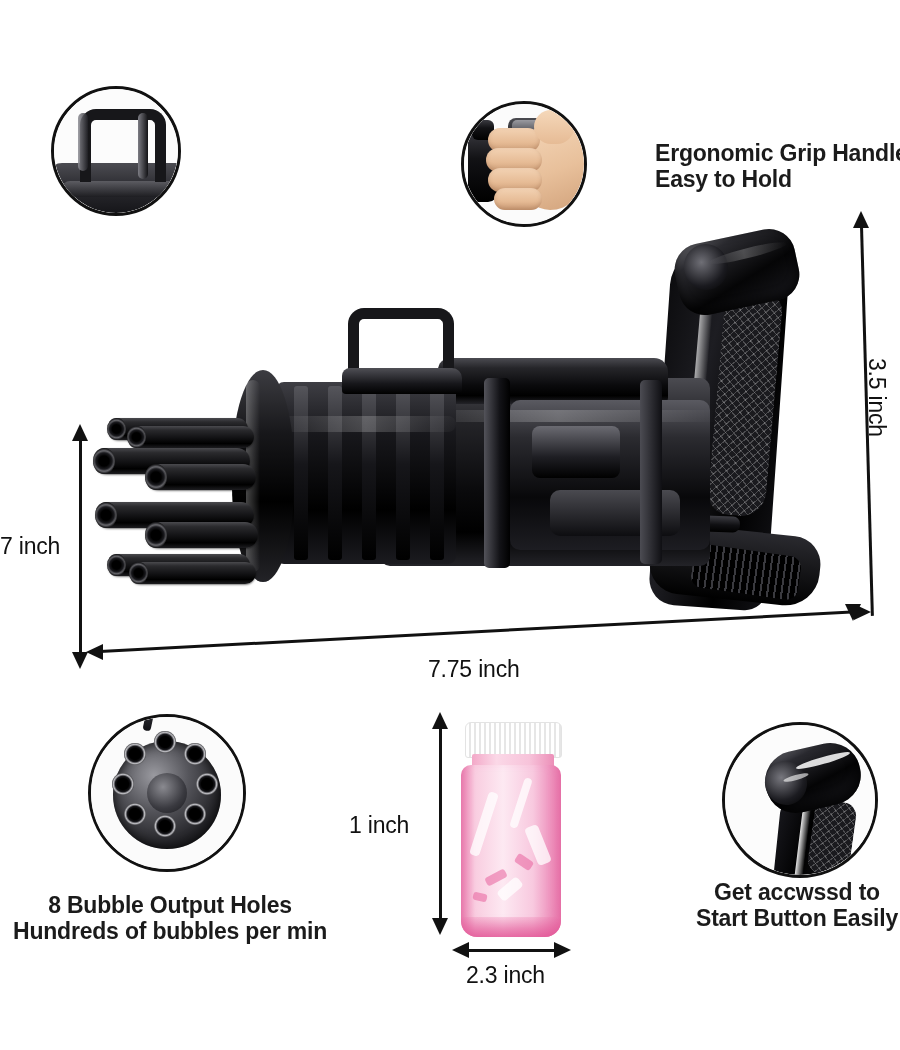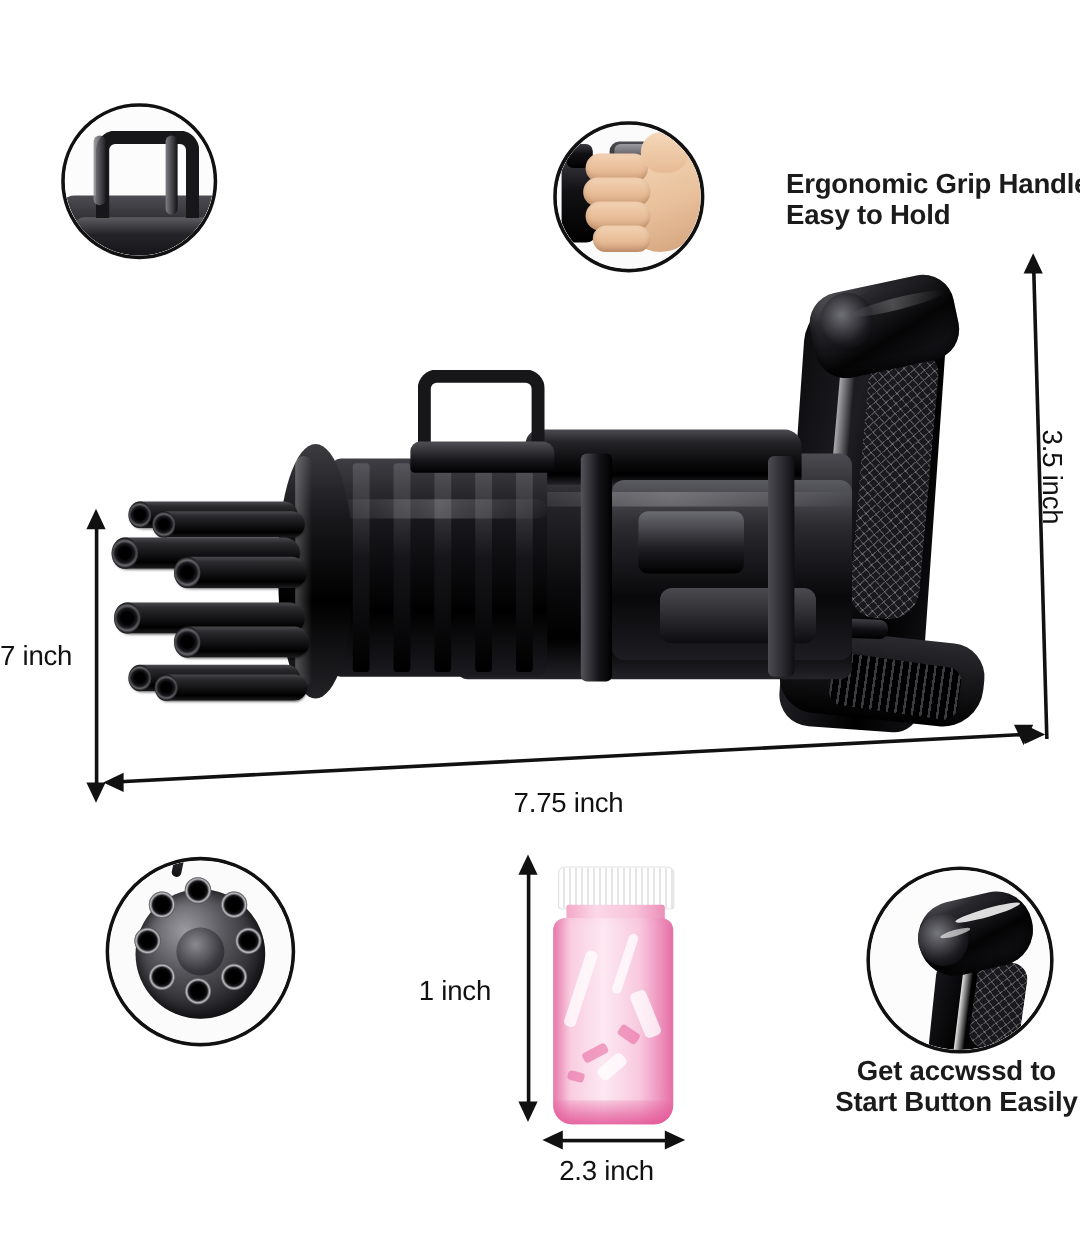--- a/index.html
+++ b/index.html
@@ -410,20 +410,22 @@
       <div class="hole" style="left:63px; top:14px;"></div>
       <div class="hole" style="left:93px; top:26px;"></div>
       <div class="hole" style="left:105px; top:56px;"></div>
       <div class="hole" style="left:93px; top:86px;"></div>
       <div class="hole" style="left:63px; top:98px;"></div>
       <div class="hole" style="left:33px; top:86px;"></div>
       <div class="hole" style="left:21px; top:56px;"></div>
       <div class="hole" style="left:33px; top:26px;"></div>
     </div>
   </div>
+  <div class="caption center" style="left:10px; top:893px; width:320px;">8 Bubble Output Holes
+Hundreds of bubbles per min</div>
 
   <div>
     <div class="bottle-cap" style="left:465px; top:722px; width:95px; height:34px;"></div>
     <div class="bottle-neck" style="left:472px; top:754px; width:82px; height:14px;"></div>
     <div class="bottle-body" style="left:461px; top:765px; width:100px; height:172px;">
       <div class="bottle-shine" style="left:18px; top:26px; width:10px; height:66px;"></div>
       <div class="bottle-shine" style="left:56px; top:12px; width:8px; height:52px;"></div>
       <div class="bottle-shine" style="left:70px; top:60px; width:14px; height:40px; transform:rotate(-22deg);"></div>
       <div class="bottle-fleck" style="left:24px; top:108px; width:22px; height:9px; transform:rotate(-28deg);"></div>
       <div class="bottle-fleck" style="left:54px; top:92px; width:18px; height:10px; transform:rotate(34deg);"></div>

